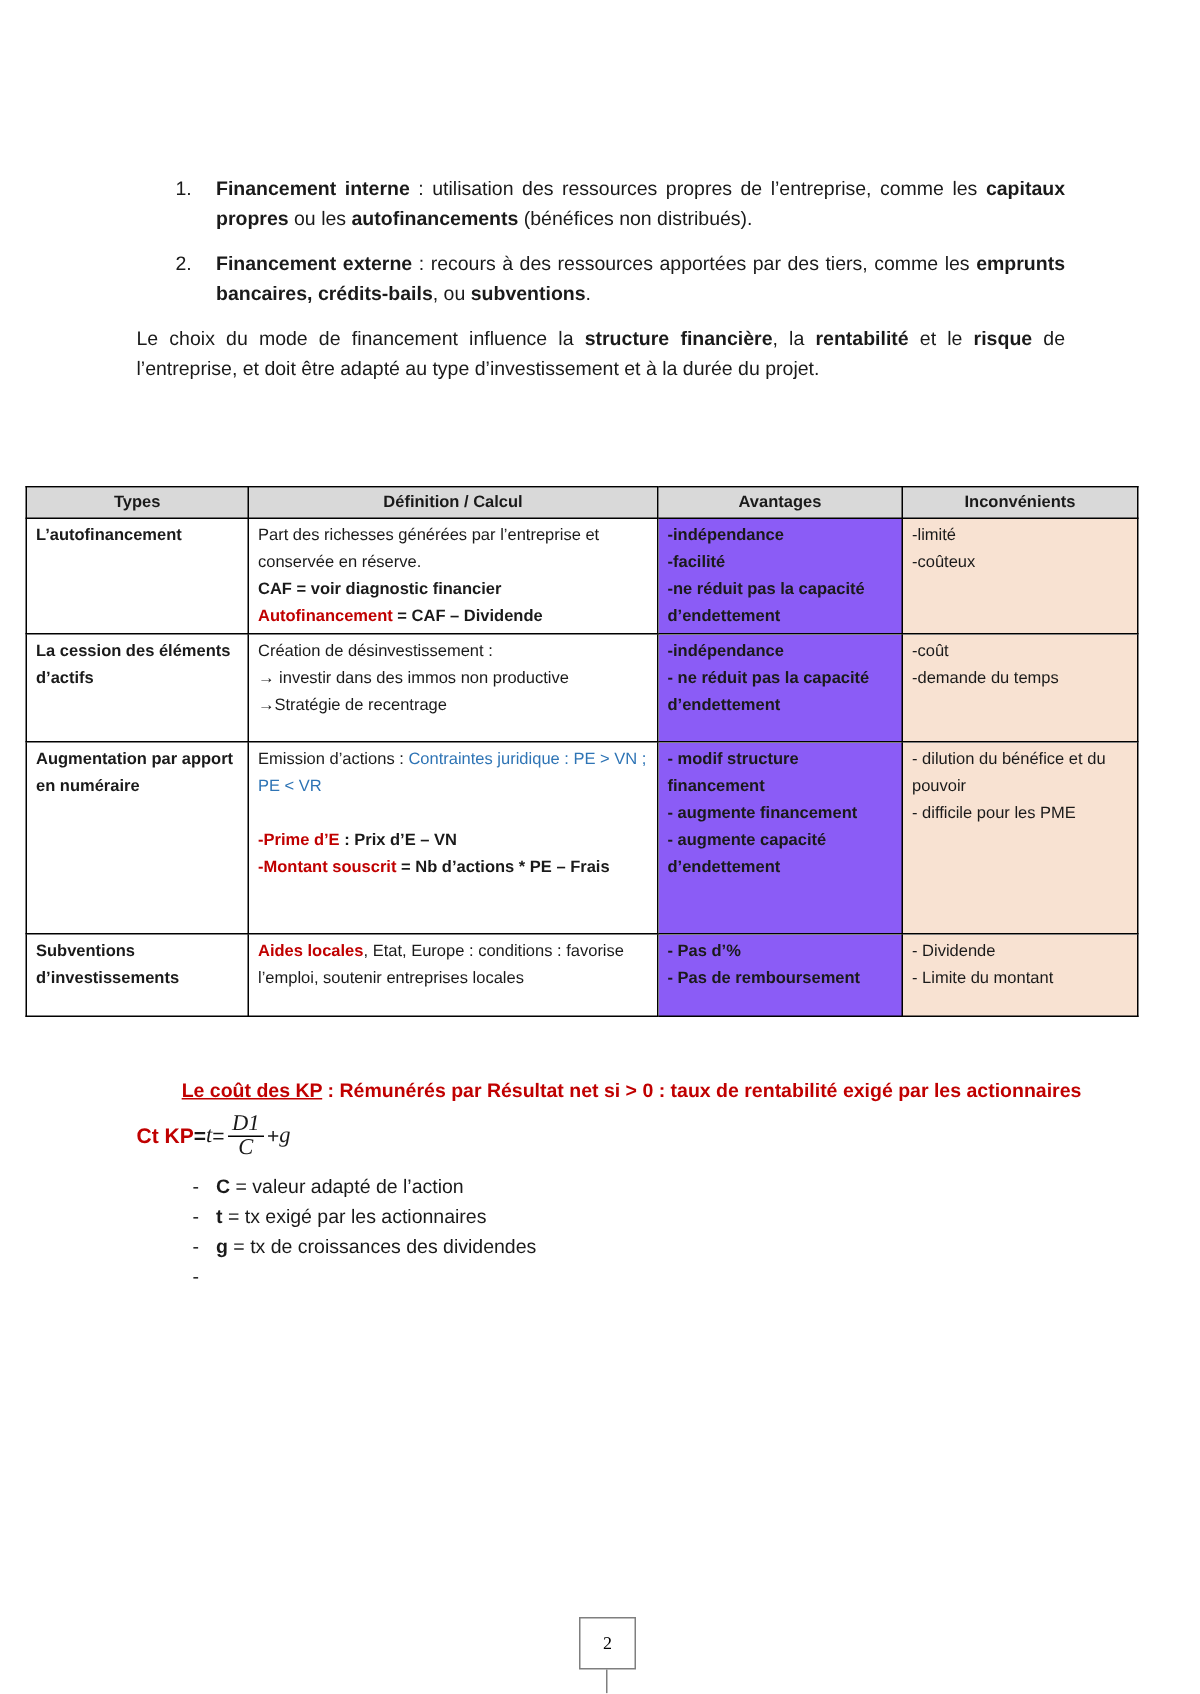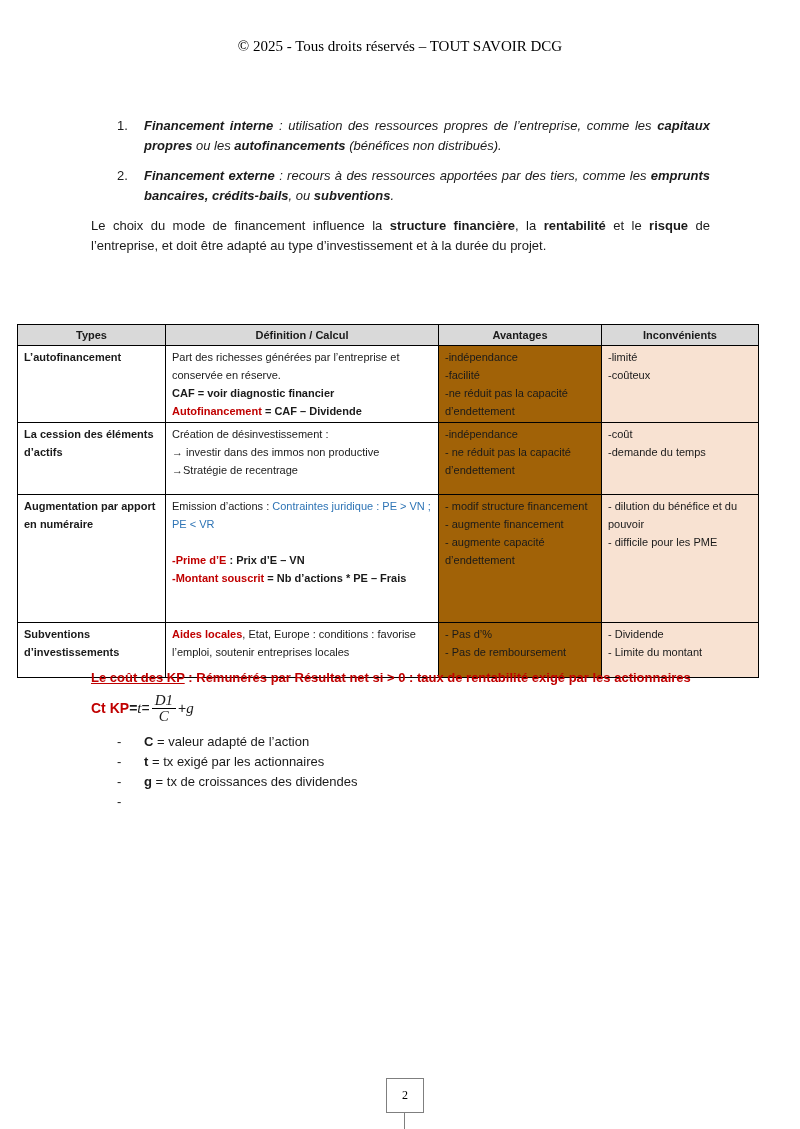--- a/index.html
+++ b/index.html
@@ -32,21 +32,21 @@
   .red  { color: #C00000; }
   .blue { color: #2E74B5; }
   .underline { text-decoration: underline; }
   .olist { margin-bottom: 3px; }
   .li {
     display: flex;
     margin: 0 0 10px 26px;
     text-align: justify;
   }
   .li .num { flex: 0 0 27px; }
-  .li .litext { flex: 1 1 auto; font-style: italic; }
+  .li .litext { flex: 1 1 auto; }
 
   table.fin {
     position: absolute;
     left: 17px; top: 324px;
     width: 741px;
     border-collapse: collapse;
     table-layout: fixed;
     font-size: 11px;
     line-height: 18px;
     padding-left: 32px;
@@ -58,28 +58,29 @@
     overflow: hidden;
   }
   table.fin th {
     background: #D9D9D9;
     text-align: center;
     font-weight: bold;
     height: 21px;
     padding: 1px 4px;
   }
   td.cell-type { font-weight: bold; }
-  td.cell-adv  { background: #a16207; }
+  td.cell-adv  { background: #8b5cf6; font-weight: bold; }
   td.cell-inc  { background: #F8E2D2; }
   .blankline { height: 18px; }
 
   .kp {
     position: absolute;
-    left: 91px; top: 668px; width: 660px;
+    left: 91px; top: 717px; width: 660px;
     line-height: 20px;
+    text-align: center;
   }
   .kp-title { white-space: nowrap; margin-bottom: 2px; }
   .kp-calc  { margin-bottom: 8px; }
   .formula {
     display: flex;
     align-items: center;
     height: 36px;
     margin-bottom: 6px;
     font-size: 14px;
   }
@@ -121,21 +122,20 @@
     left: 404px; top: 1113px;
     width: 1px; height: 16px;
     background: #7f7f7f;
   }
 </style>
 </head>
 <body>
 
 <div class="page">
 
-  <div class="copyright">© 2025 - Tous droits réservés – TOUT SAVOIR DCG</div>
 
   <div class="flow">
 
 
     <div class="olist">
       <div class="li">
         <span class="num">1.</span>
         <span class="litext"><span class="bold">Financement interne</span><span> : utilisation des ressources propres de l’entreprise, comme les </span><span class="bold">capitaux propres</span><span> ou les </span><span class="bold">autofinancements</span><span> (bénéfices non distribués).</span></span>
       </div>
       <div class="li">

